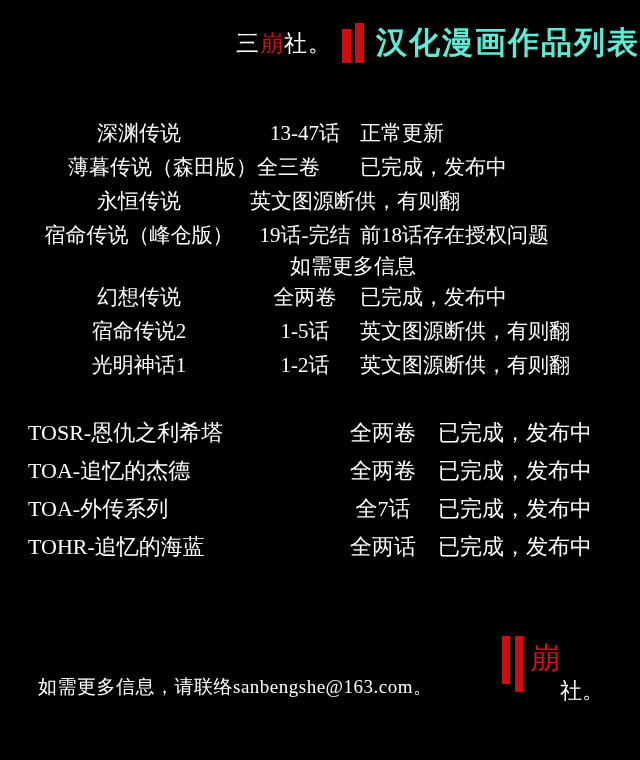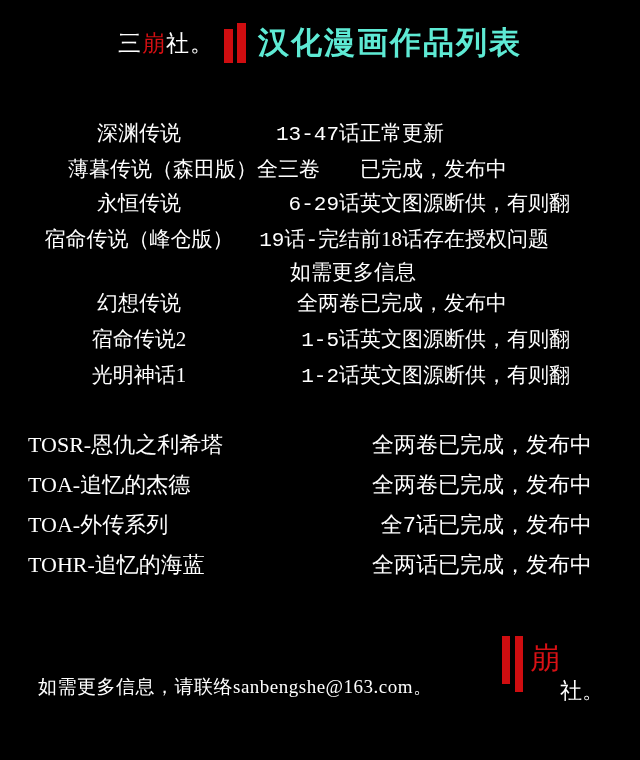--- a/index.html
+++ b/index.html
@@ -24,21 +24,21 @@
   }
 
   
   .header {
     position: relative;
     height: 110px;
   }
   .brand-row {
     display: flex;
     align-items: center;
-    justify-content: center;
+    justify-content: flex-end;
     padding-top: 22px;
     gap: 6px;
   }
   .brand-text {
     font-size: 23px;
     letter-spacing: 1px;
     font-family: "DejaVu Serif", "Liberation Serif", serif;
     white-space: nowrap;
   }
   .brand-text .red {
@@ -89,22 +89,21 @@
     font-size: 21px;
     line-height: 1.62;
     white-space: nowrap;
   }
   .row .c-title {
     flex: 0 0 auto;
     min-width: 0;
   }
   .row .c-vol {
     flex: 0 0 auto;
-    text-align: right;
-    font-family: Liberation Mono, monospace;
+    text-align: center;
   }
   .row .c-status {
     flex: 1 1 auto;
   }
   .sub-row {
     font-size: 21px;
     white-space: nowrap;
     padding-left: 262px;
     line-height: 1.35;
   }
@@ -197,21 +196,20 @@
       <span class="c-title">深渊传说</span>
       <span class="c-vol">13-47话</span>
       <span class="c-status">正常更新</span>
     </div>
     <div class="row">
       <span class="c-title" style="width:332px">薄暮传说（森田版）全三卷</span>
       <span class="c-status">已完成，发布中</span>
     </div>
     <div class="row">
       <span class="c-title">永恒传说</span>
-      <span class="c-vol">6-29话</span>
       <span class="c-status">英文图源断供，有则翻</span>
     </div>
     <div class="row">
       <span class="c-title">宿命传说（峰仓版）</span>
       <span class="c-vol">19话-完结</span>
       <span class="c-status">前18话存在授权问题</span>
     </div>
     <div class="sub-row">如需更多信息</div>
     <div class="row">
       <span class="c-title">幻想传说</span>

